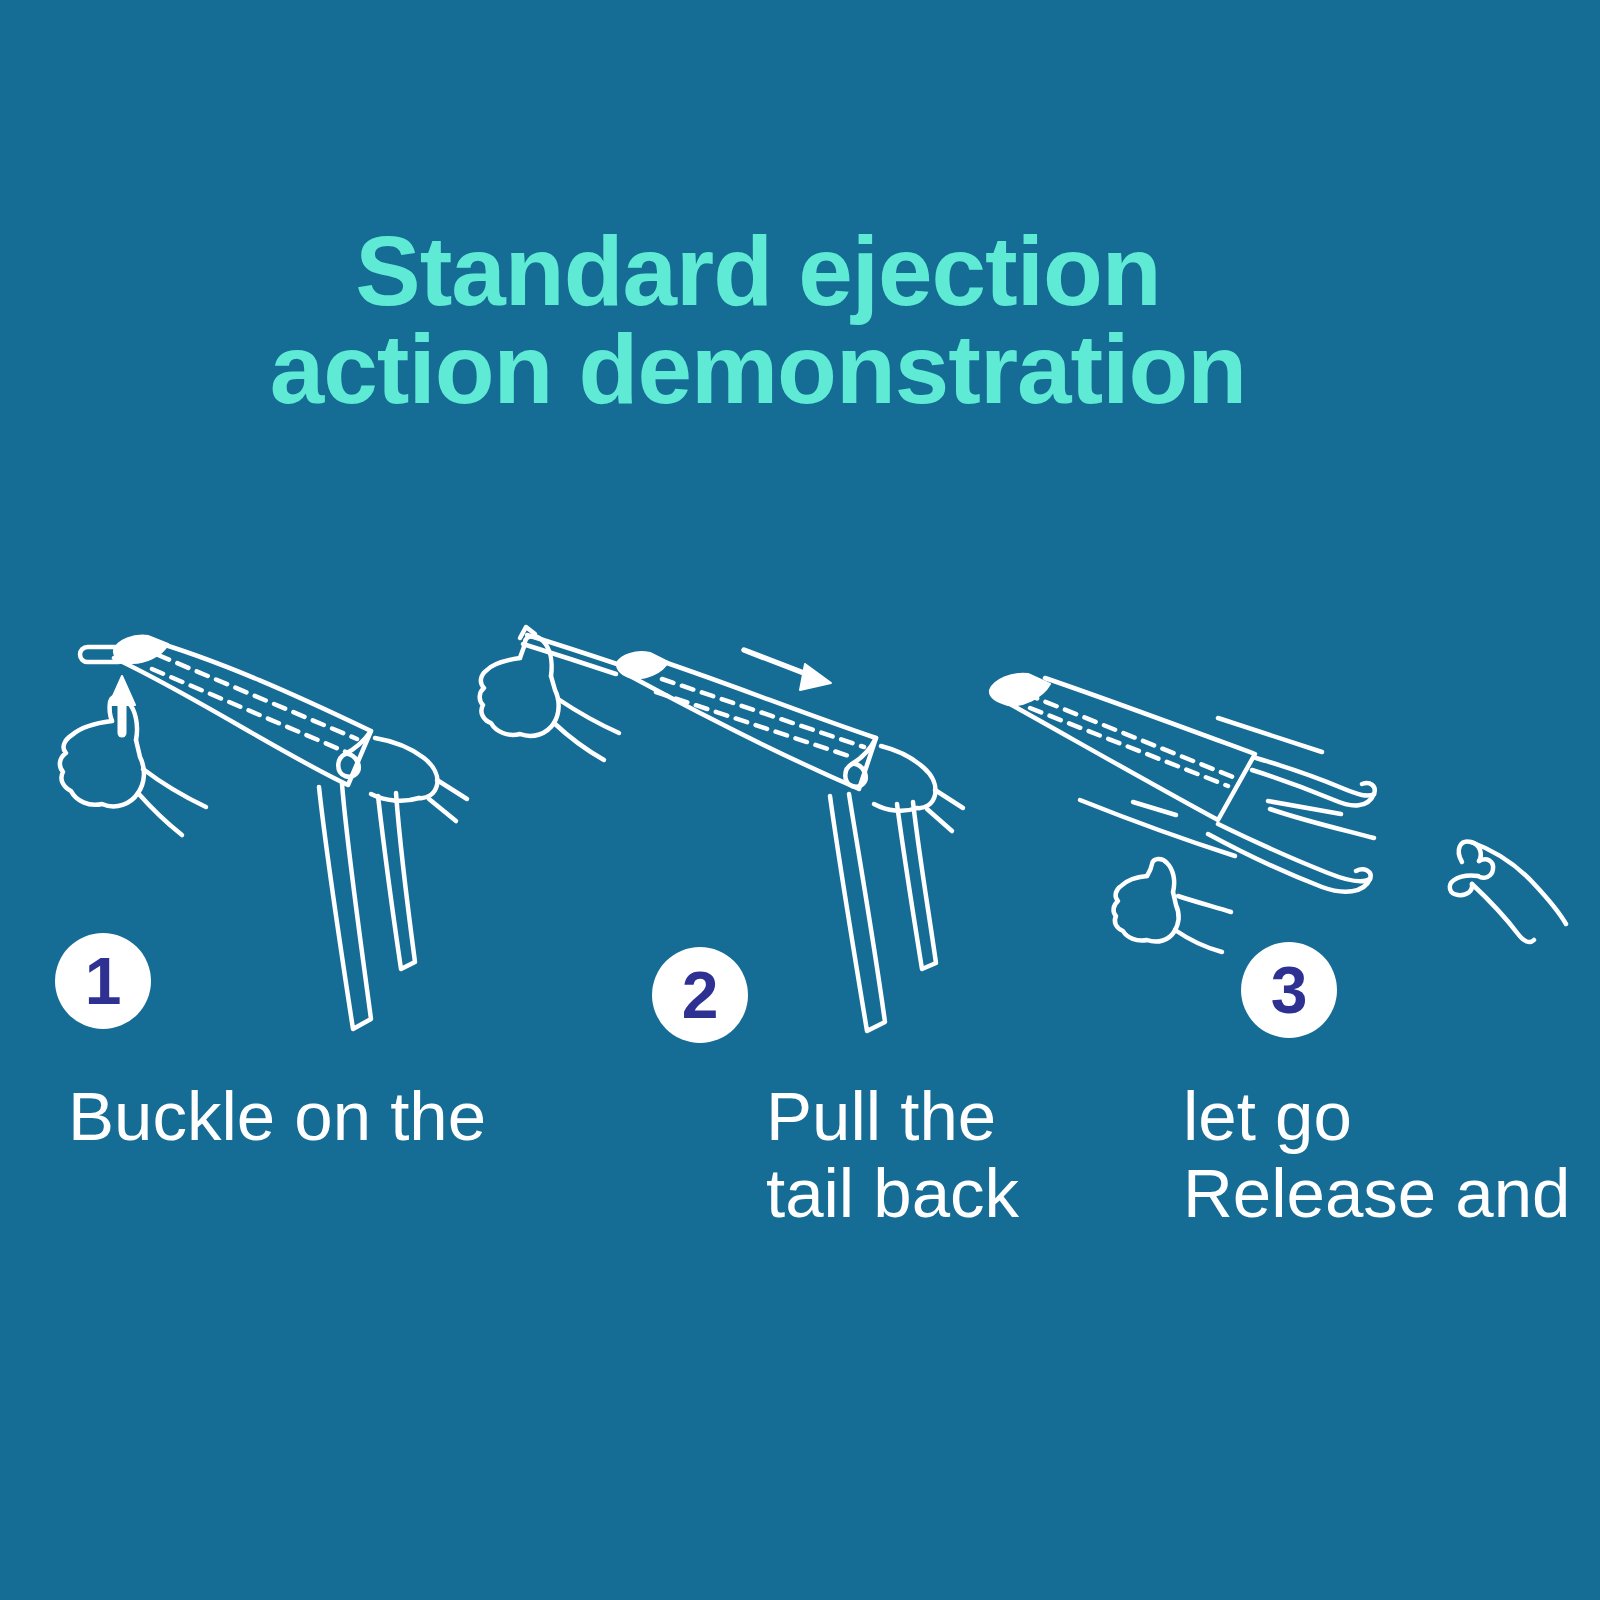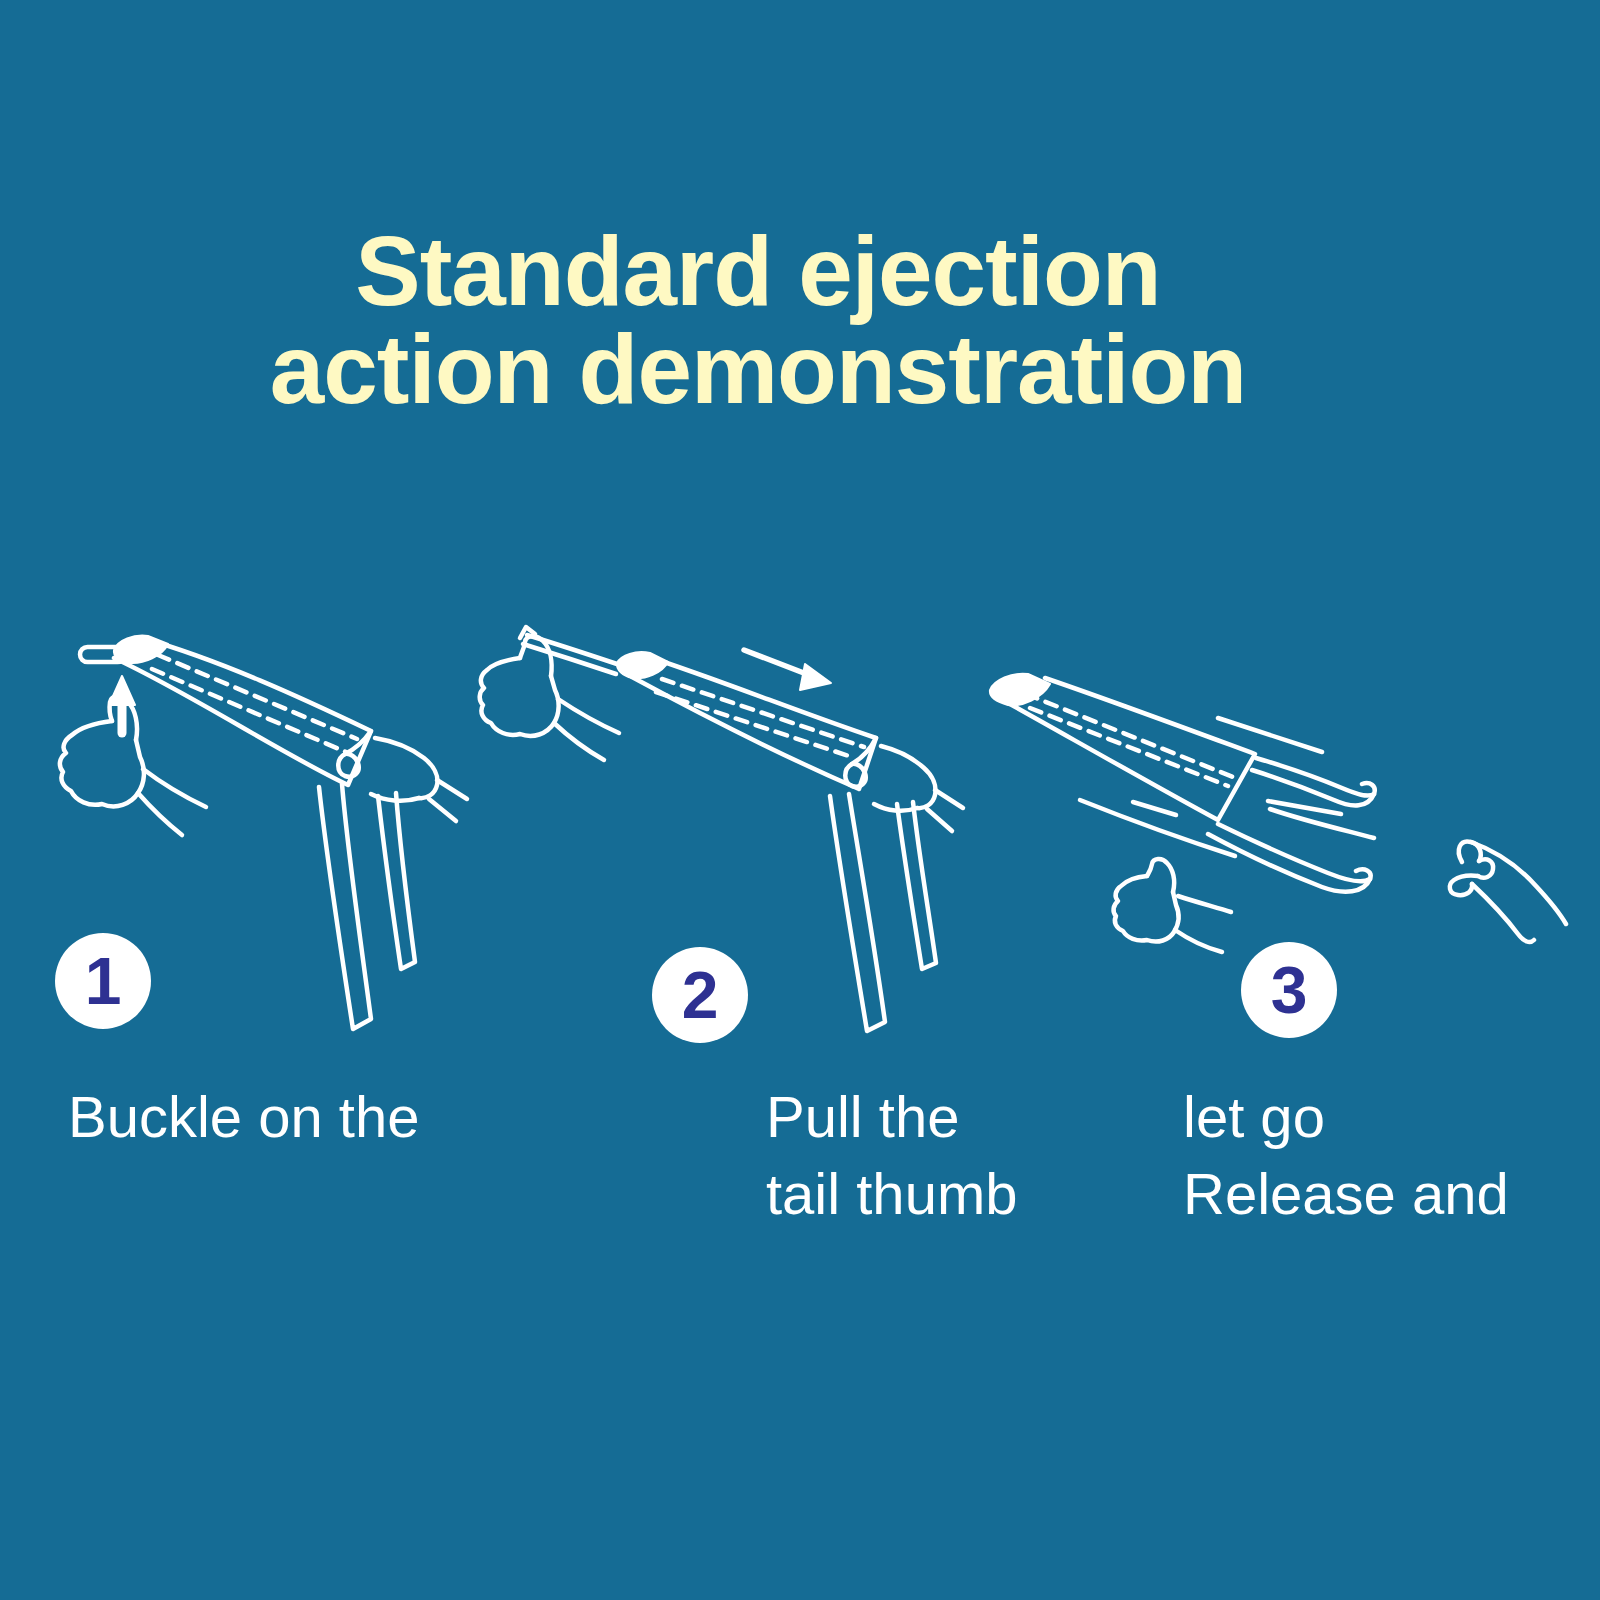--- a/index.html
+++ b/index.html
@@ -8,41 +8,41 @@
     position:relative;
     overflow:hidden;
     font-family:"Liberation Sans", sans-serif;
     background:#156c95;
   }
   .stage{position:absolute;inset:0;}
   .title{
     position:absolute;
     top:222px;left:0;width:1516px;
     text-align:center;
-    color:#fef9c3;
+    color:#5eead4;
     font-weight:bold;
     font-size:98px;
     line-height:98px;
     letter-spacing:-1px;
   }
   .illu{position:absolute;}
   .badge{
     position:absolute;
     width:96px;height:96px;
     border-radius:50%;
     background:#ffffff;
     display:flex;align-items:center;justify-content:center;
     color:#2e3192;
     font-size:66px;
     font-weight:bold;
   }
   .caption{
     position:absolute;
     color:#ffffff;
-    font-size:58px;
+    font-size:69px;
     line-height:77px;
     font-weight:400;
     white-space:nowrap;
   }
   svg .ln{stroke:#ffffff;stroke-width:4.5;fill:none;stroke-linecap:round;stroke-linejoin:round;}
   svg .fill{fill:#ffffff;stroke:#ffffff;stroke-width:2;stroke-linejoin:round;}
   svg .dash{stroke-dasharray:12 9;}
   svg .thick{stroke-width:9;}
 </style>
 </head>
@@ -168,20 +168,20 @@
   </div>
   <div class="badge" style="left:1241px;top:942px">
     <span>3</span>
   </div>
 
   <div class="caption" style="left:68px;top:1078px">
     <div>Buckle on the</div>
   </div>
   <div class="caption" style="left:766px;top:1078px">
     <div>Pull the</div>
-    <div>tail thumb</div>
+    <div>tail back</div>
   </div>
   <div class="caption" style="left:1183px;top:1078px">
     <div>let go</div>
     <div>Release and</div>
   </div>
 
 </div>
 
 </body></html>

